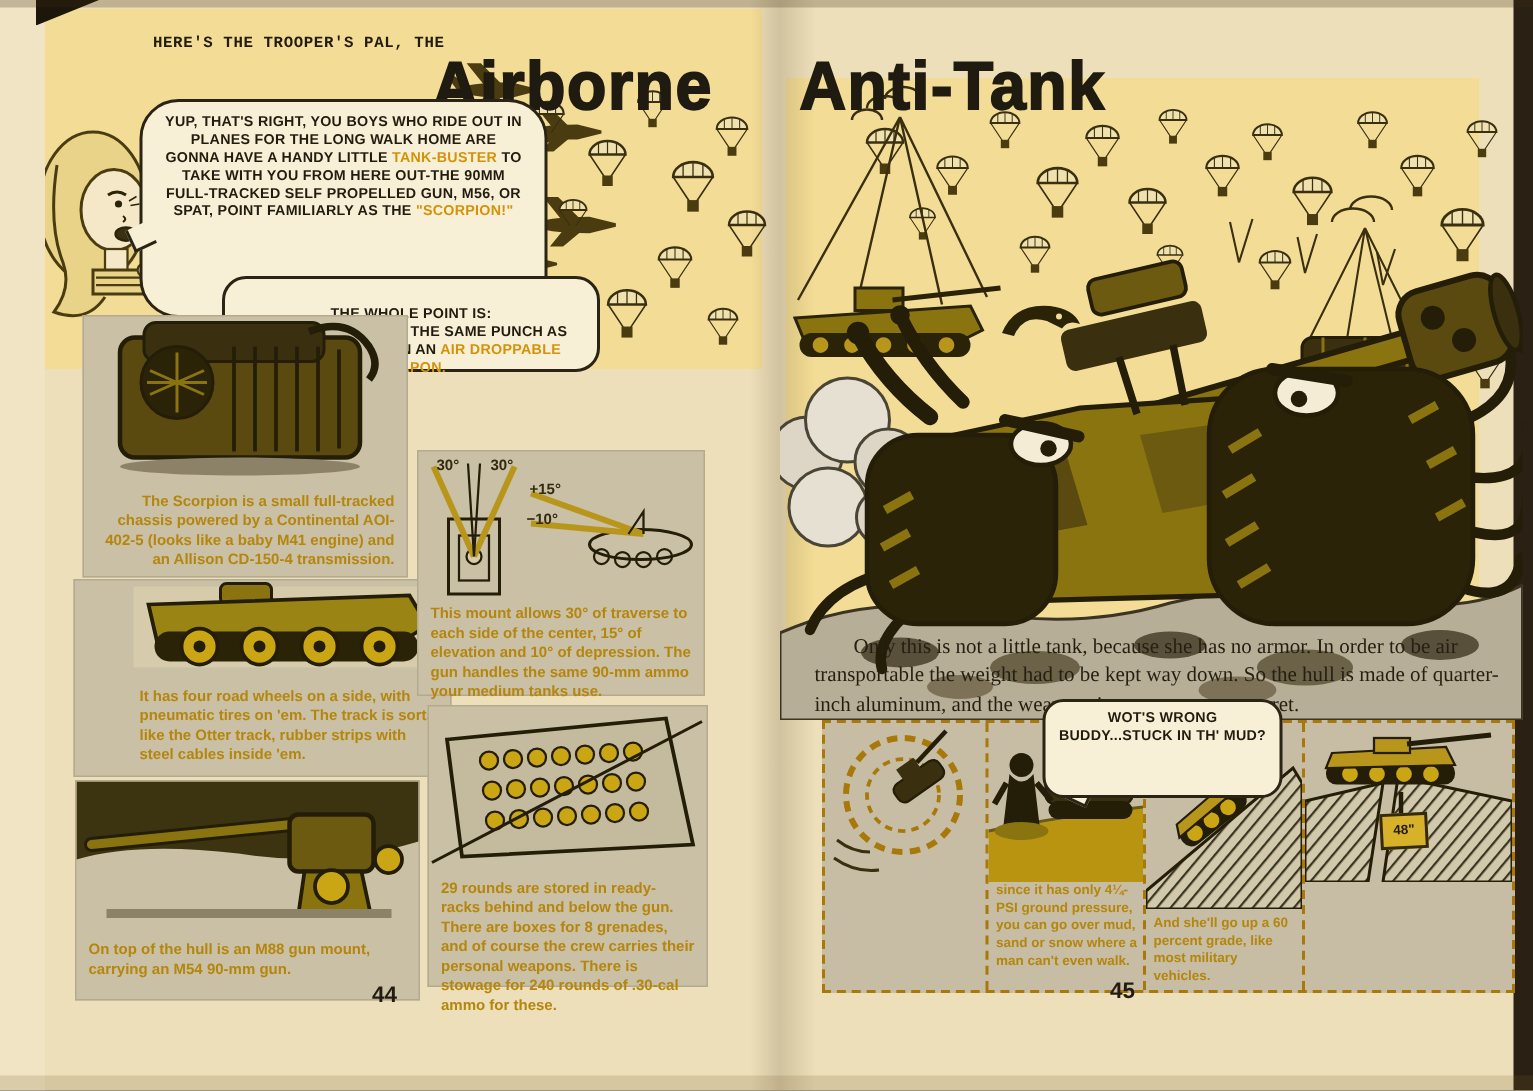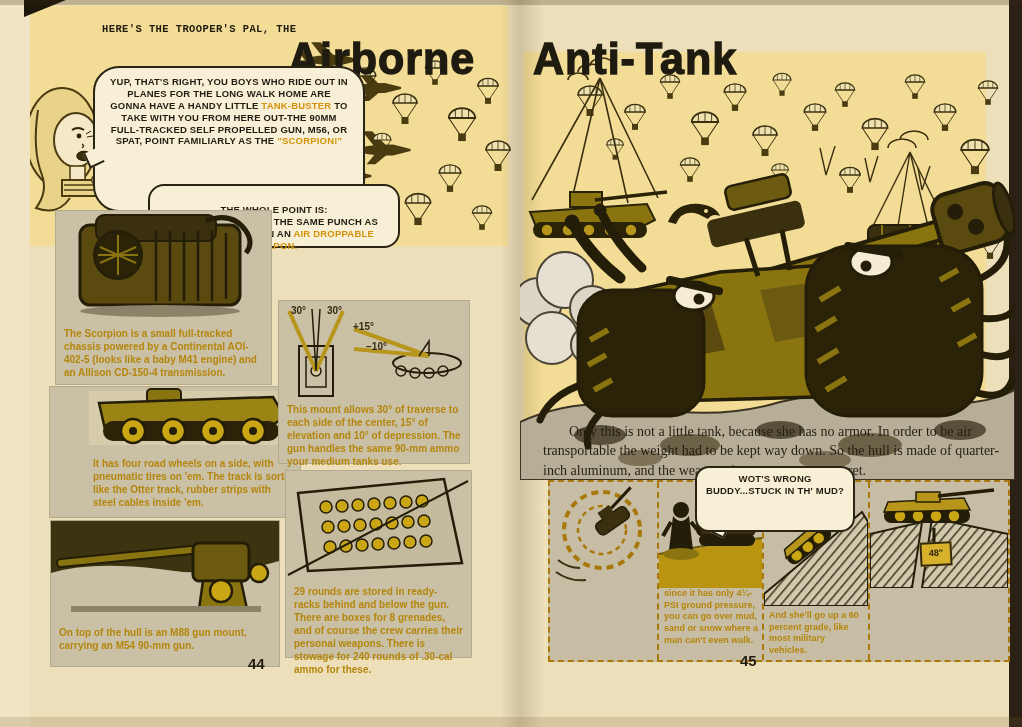--- a/index.html
+++ b/index.html
@@ -263,21 +263,21 @@
     <span>YUP, THAT'S RIGHT, YOU BOYS WHO RIDE OUT IN PLANES FOR THE LONG WALK HOME ARE GONNA HAVE A HANDY LITTLE </span><span class="hl">TANK-BUSTER</span><span> TO TAKE WITH YOU FROM HERE OUT-THE 90MM FULL-TRACKED SELF PROPELLED GUN, M56, OR SPAT, POINT FAMILIARLY AS THE </span><span class="hl">"SCORPION!"</span>
   </div>
   <div class="abs tail" style="left:86px;top:150px;"></div>
 
   <div class="abs bubble" style="left:148px;top:184px;width:228px;height:48px;border-radius:16px;
        padding:6px 10px;font-size:9.5px;line-height:1.25;text-align:center;white-space:pre-line;">
     <span style="white-space:pre-line;">THE WHOLE POINT IS:
 NOW YOU CAN HAVE THE SAME PUNCH AS YOUR 90MM TANK IN AN </span><span class="hl">AIR DROPPABLE WEAPON.</span>
   </div>
 
-  <div class="abs panel" style="left:55px;top:210px;width:215px;height:173px;">
+  <div class="abs panel" style="left:55px;top:210px;width:215px;height:173px;text-align:right;">
     <svg width="215" height="108" viewBox="0 0 215 108">
       <rect x="24" y="14" width="160" height="80" rx="10" fill="#5a4a10" stroke="#241e08" stroke-width="3"></rect>
       <rect x="40" y="4" width="120" height="26" rx="8" fill="#3a3010" stroke="#241e08" stroke-width="2"></rect>
       <circle cx="62" cy="44" r="24" fill="#2a2308" stroke="#241e08" stroke-width="2"></circle>
       <path d="M62,24 v40 M44,36 l36,16 M44,52 l36,-16 M42,44 h40" stroke="#8a7410" stroke-width="2"></path>
       <path d="M100,20 v70 M114,20 v70 M128,20 v70 M142,20 v70 M156,20 v70 M170,22 v66" stroke="#241e08" stroke-width="2.5"></path>
       <path d="M150,10 q26,-10 40,10 q8,12 0,22" fill="none" stroke="#241e08" stroke-width="5"></path>
       <ellipse cx="104" cy="100" rx="80" ry="6" fill="#8c8268"></ellipse>
     </svg>
     <div class="cap-gold" style="padding:4px 8px;font-size:10px;line-height:1.3;">The Scorpion is a small full-tracked chassis powered by a Continental AOI-402-5 (looks like a baby M41 engine) and an Allison CD-150-4 transmission.</div>
@@ -328,21 +328,21 @@
       <circle cx="136" cy="72" r="5" fill="none" stroke="#241e08" stroke-width="1.5"></circle>
       <circle cx="150" cy="72" r="5" fill="none" stroke="#241e08" stroke-width="1.5"></circle>
       <circle cx="164" cy="70" r="5" fill="none" stroke="#241e08" stroke-width="1.5"></circle>
       <path d="M150,55 L75,28" stroke="#b8961c" stroke-width="4"></path>
       <path d="M150,55 L75,48" stroke="#b8961c" stroke-width="4"></path>
       <path d="M150,55 L150,40 L140,55" fill="none" stroke="#241e08" stroke-width="1.5"></path>
     </svg>
     <span class="abs diag-label" style="left:12px;top:4px;">30°</span>
     <span class="abs diag-label" style="left:48px;top:4px;">30°</span>
     <span class="abs diag-label" style="left:74px;top:20px;">+15°</span>
-    <span class="abs diag-label" style="left:72px;top:40px;margin-left:15px;">−10°</span>
+    <span class="abs diag-label" style="left:72px;top:40px;">−10°</span>
     <div class="cap-gold abs" style="left:0;top:100px;padding:2px 8px;font-size:10px;line-height:1.3;">This mount allows 30° of traverse to each side of the center, 15° of elevation and 10° of depression. The gun handles the same 90-mm ammo your medium tanks use.</div>
   </div>
 
   <div class="abs panel" style="left:285px;top:470px;width:185px;height:186px;">
     <svg width="185" height="106" viewBox="0 0 185 106">
       <polygon points="12,22 158,8 176,92 22,100" fill="#c4ba9e" stroke="#241e08" stroke-width="2.5"></polygon>
       <g fill="#caa614" stroke="#241e08" stroke-width="1.5">
         <circle cx="40" cy="36" r="6"></circle>
           <circle cx="56" cy="35" r="6"></circle>
           <circle cx="72" cy="34" r="6"></circle>

